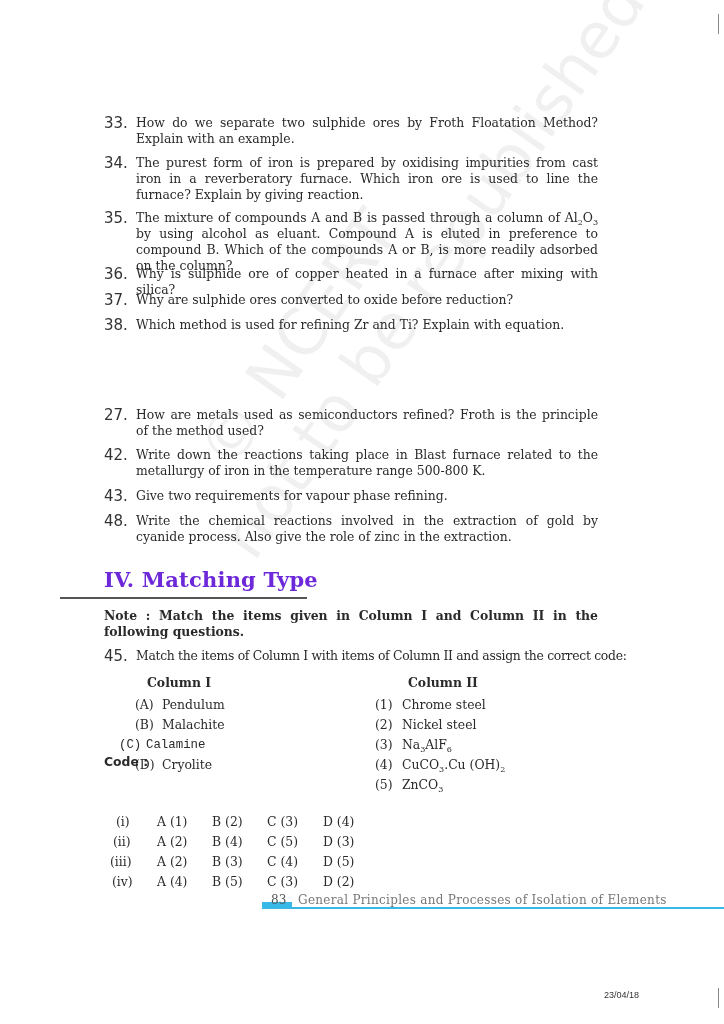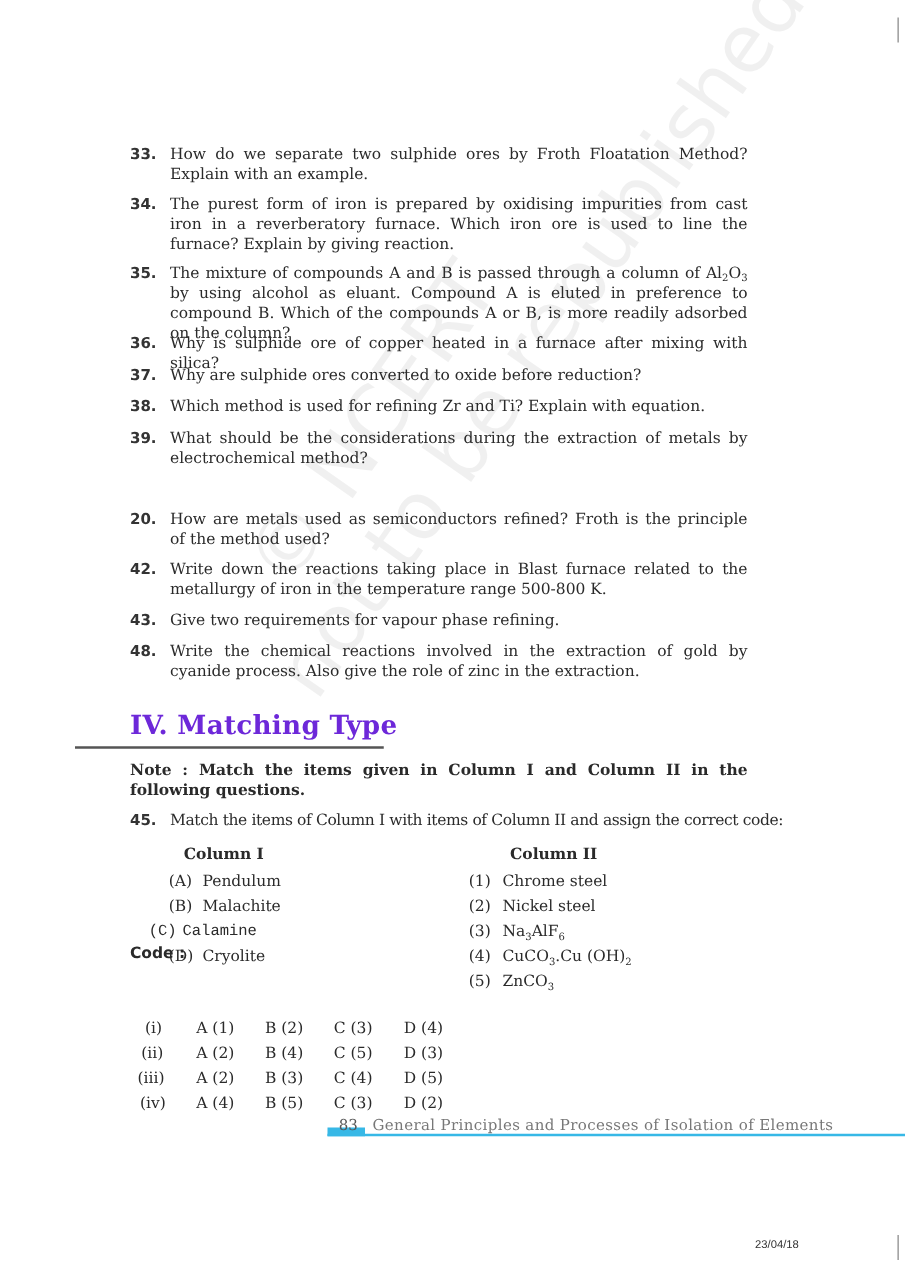--- a/index.html
+++ b/index.html
@@ -2,21 +2,21 @@
 <html><head>
 <meta charset="utf-8">
 <style>
   html, body { margin:0; padding:0; }
   body {
     width:724px; height:1024px; background:#ffffff; position:relative; overflow:hidden;
     font-family:"DejaVu Serif", serif; color:#2a2a2a;
   }
   .page { position:absolute; left:0; top:0; width:724px; height:1024px; }
   .q { position:absolute; left:104px; width:494px; font-size:12.4px; line-height:16px; }
-  .q .num { position:absolute; left:0; top:0; font-family:"DejaVu Sans", sans-serif; font-weight:bold; font-size:12px; color:#333; }
+  .q .num { position:absolute; left:0; top:0; font-family:"DejaVu Sans", sans-serif; font-weight:normal; font-size:15px; color:#333; }
   .q .text { margin-left:32px; text-align:justify; }
   .heading { position:absolute; left:104px; top:567px; font-family:"DejaVu Serif", serif; font-weight:bold; font-size:21px; color:#6d28d9; letter-spacing:0.2px; }
   .heading-rule { position:absolute; left:60px; top:597px; width:247px; height:1.5px; background:#555; }
   .note { position:absolute; left:104px; top:608px; width:494px; font-family:"DejaVu Serif", serif; font-weight:bold; font-size:12.4px; line-height:16px; text-align:justify; color:#2a2a2a; }
   .colhead { position:absolute; font-weight:bold; font-size:12.4px; font-family:"DejaVu Serif", serif; }
   .item { position:absolute; font-size:12.4px; line-height:16px; }
   .item .lab { display:inline-block; width:27px; }
   .code-label { position:absolute; left:104px; top:754px; font-family:"DejaVu Sans", sans-serif; font-weight:bold; font-size:12.4px; }
   .code-row { position:absolute; left:104px; font-size:12.4px; height:16px; }
   .code-row span { position:absolute; top:0; white-space:nowrap; }
@@ -60,26 +60,22 @@
     <div class="text">Why is sulphide ore of copper heated in a furnace after mixing with silica?</div>
   </div>
   <div class="q" style="top:292px;">
     <span class="num">37.</span>
     <div class="text">Why are sulphide ores converted to oxide before reduction?</div>
   </div>
   <div class="q" style="top:317px;">
     <span class="num">38.</span>
     <div class="text">Which method is used for refining Zr and Ti? Explain with equation.</div>
   </div>
-  <div class="q" style="top:342px;">
-    <span class="num">39.</span>
-    <div class="text">What should be the considerations during the extraction of metals by electrochemical method?</div>
-  </div>
   <div class="q" style="top:407px;">
-    <span class="num">20.</span>
+    <span class="num">27.</span>
     <div class="text">How are metals used as semiconductors refined? Froth is the principle of the method used?</div>
   </div>
   <div class="q" style="top:447px;">
     <span class="num">42.</span>
     <div class="text">Write down the reactions taking place in Blast furnace related to the metallurgy of iron in the temperature range 500-800 K.</div>
   </div>
   <div class="q" style="top:488px;">
     <span class="num">43.</span>
     <div class="text">Give two requirements for vapour phase refining.</div>
   </div>

